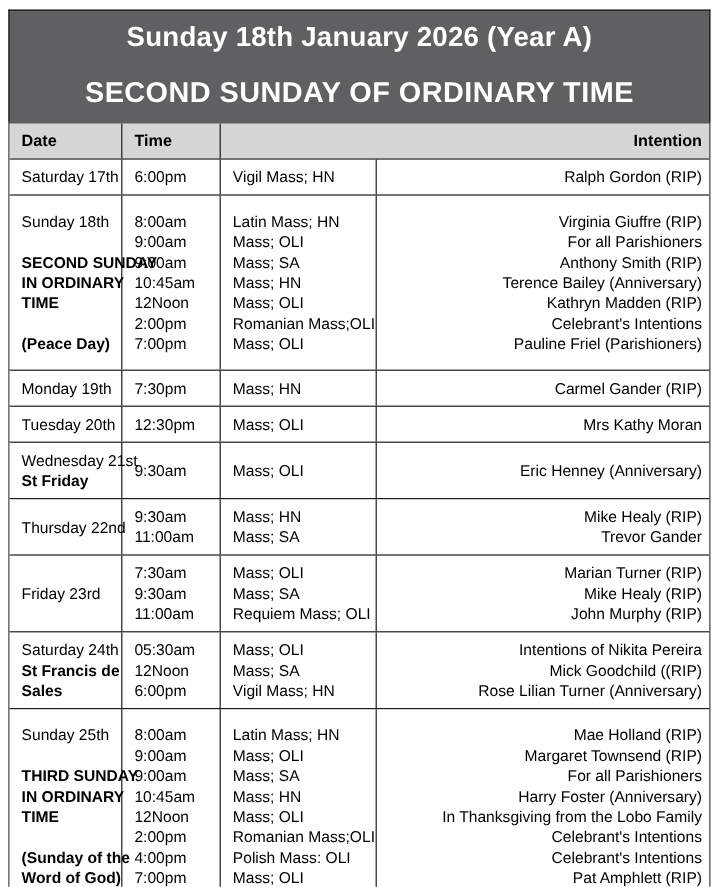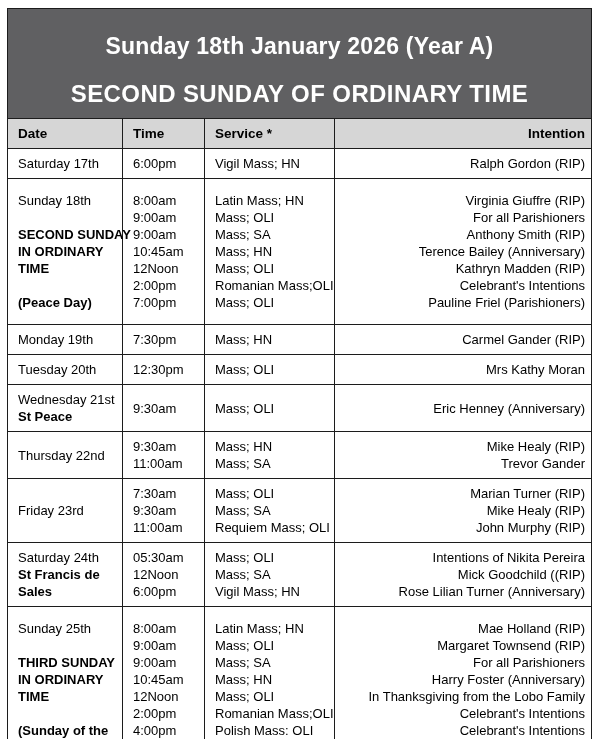--- a/index.html
+++ b/index.html
@@ -6,33 +6,33 @@
   body {
     width:600px; height:739px; overflow:hidden;
     background:#ffffff; color:#000;
     font-family:"Liberation Sans","DejaVu Sans",sans-serif;
     --masthead-bg:#606062; --colhead-bg:#d6d6d6; --border:#1c1c1c; --ink:#000000; --masthead-ink:#ffffff;
   }
   .sheet { width:585px; margin:8px auto 0 7px; }
   .masthead {
     background:var(--masthead-bg); color:var(--masthead-ink);
     border:1px solid var(--border); border-bottom:none;
-    text-align:center; font-weight:bold; padding:21px 2px 7px; box-sizing:border-box;
+    text-align:center; font-weight:bold; padding:5px 2px 7px; box-sizing:border-box;
   }
   .masthead .l1 { font-size:23px; line-height:32px; letter-spacing:0.2px; }
   .masthead .l2 { font-size:24px; line-height:34px; letter-spacing:0.4px;margin-top:15px; }
   .grid { border:1px solid var(--border); box-sizing:border-box; }
   .thead { display:flex; background:var(--colhead-bg); font-weight:bold; }
   .row { display:flex; border-top:1px solid var(--border); background:#fff; }
   .cell {
     box-sizing:border-box; padding:6px 6px 6px 10px;
     display:flex; flex-direction:column; justify-content:center;
   }
   .row.tall .cell { padding-top:13px; padding-bottom:13px; }
-  .c-date    { width:115px; border-right:1px solid var(--border); }
+  .c-date    { width:94px; border-right:1px solid var(--border); }
   .c-time    { width:82px;  border-right:1px solid var(--border); }
   .c-service { width:130px; border-right:1px solid var(--border); }
   .c-intention { flex:1;align-items:flex-end; }
   .line { font-size:13px; line-height:17px; min-height:17px; white-space:nowrap; color:var(--ink); }
   .hline { font-size:13.5px; line-height:17px; }
   .bold { font-weight:bold; }
 </style>
 </head>
 <body style="--masthead-bg: #606062; --masthead-ink: #ffffff; --colhead-bg: #d6d6d6; --border: #1c1c1c; --ink: #000000;">
 
@@ -42,23 +42,20 @@
     <div class="l2">SECOND SUNDAY OF ORDINARY TIME</div>
   </div>
   <div class="grid">
     <div class="thead">
       <div class="cell c-date">
           <div class="line hline bold">Date</div>
         </div>
       <div class="cell c-time">
           <div class="line hline bold">Time</div>
         </div>
-      <div class="cell c-service">
-          <div class="line hline bold">Service *</div>
-        </div>
       <div class="cell c-intention">
           <div class="line hline bold">Intention</div>
         </div>
     </div>
     <div id="tbody">
         <div class="row">
           <div class="cell c-date">
             <div class="line">Saturday 17th</div>
           </div>
           <div class="cell c-time">
@@ -133,21 +130,21 @@
           <div class="cell c-service">
             <div class="line">Mass; OLI</div>
           </div>
           <div class="cell c-intention">
             <div class="line">Mrs Kathy Moran</div>
           </div>
         </div>
         <div class="row">
           <div class="cell c-date">
             <div class="line">Wednesday 21st</div>
-            <div class="line bold">St Peace</div>
+            <div class="line bold">St Friday</div>
           </div>
           <div class="cell c-time">
             <div class="line">9:30am</div>
           </div>
           <div class="cell c-service">
             <div class="line">Mass; OLI</div>
           </div>
           <div class="cell c-intention">
             <div class="line">Eric Henney (Anniversary)</div>
           </div>

